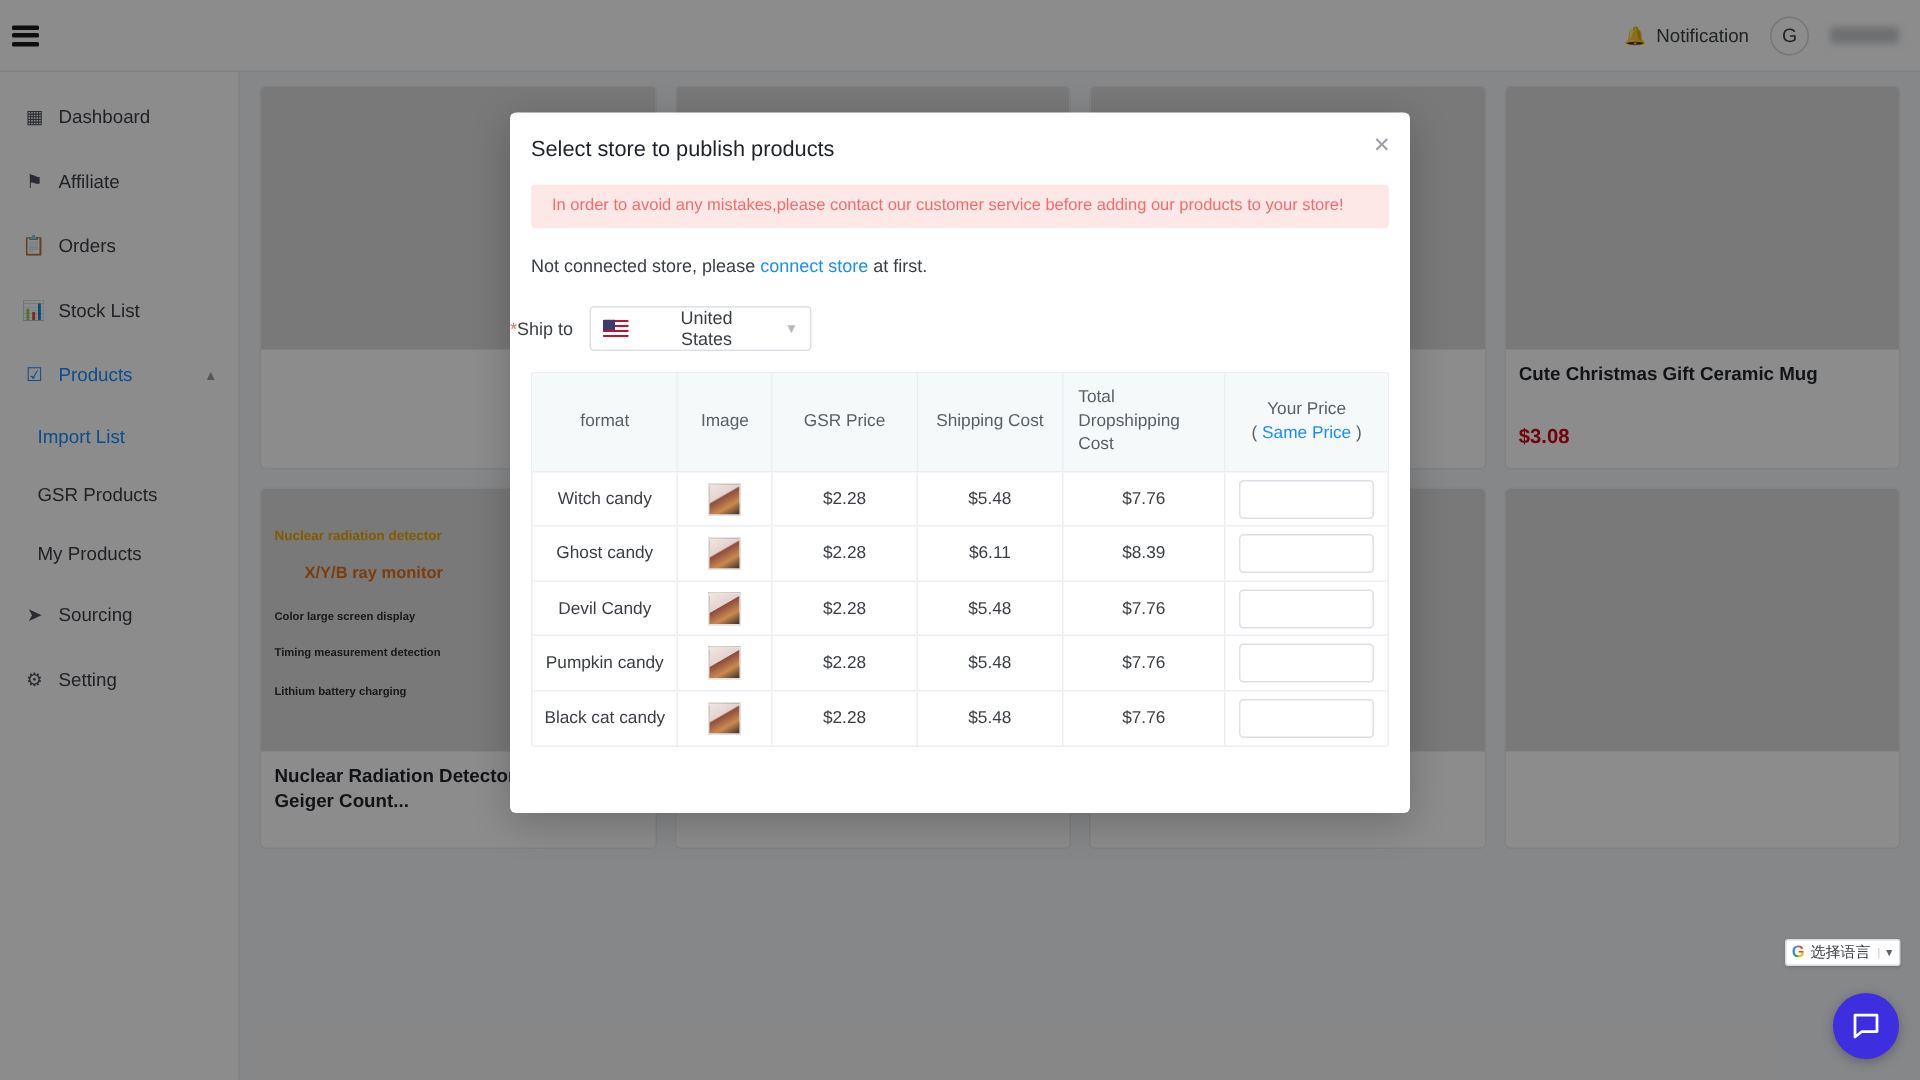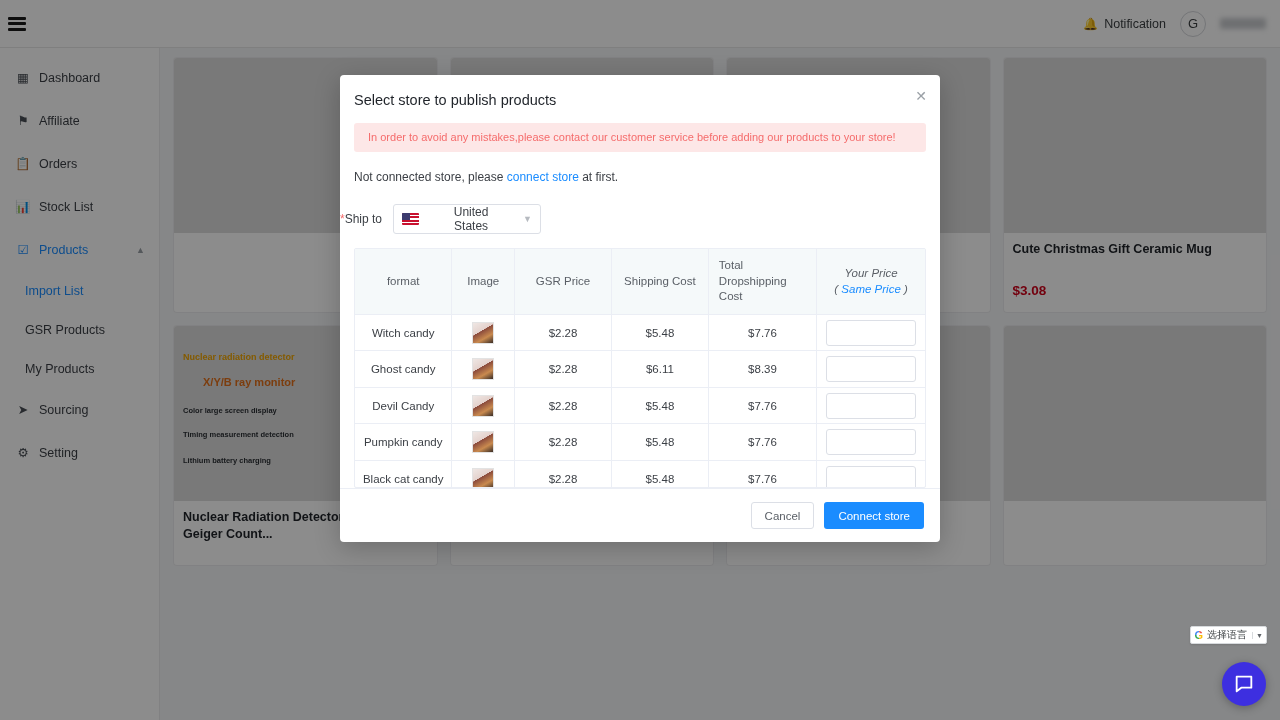--- a/index.html
+++ b/index.html
@@ -110,21 +110,21 @@
   .ship-sel .cd { margin-left:auto; font-size:9px; color:#b6bac0; }
 
   
   .tbl-wrap { margin:14px 14px 0; border:1px solid #ebeef5; border-radius:2px; overflow:hidden; }
   table { width:100%; border-collapse:collapse; }
   th {
     background:#f5f9fa; font-size:11.5px; font-weight:normal; color:#5a5f66;
     padding:9px 6px; text-align:center; border-right:1px solid #ebeef5;
     vertical-align:middle; line-height:1.35;
   }
-  th:last-child { border-right:none;font-style:italic; }
+  th:last-child { border-right:none; }
   th .sp { color:#1a8cff; cursor:pointer; }
   td {
     font-size:11.5px; color:#3b3f45; text-align:center;
     padding:0 6px; height:36.5px; border-top:1px solid #ebeef5; border-right:1px solid #ebeef5;
   }
   td:last-child { border-right:none; }
   .thumb { width:22px; height:22px; border:1px solid #e3e3e3; display:inline-block; vertical-align:middle;
     background:linear-gradient(150deg,#efe7e4 0%,#e4d2cd 40%,#8a4a3c 41%,#c98a4f 70%,#3a2d26 100%); }
   .pinput { width:90px; height:26px; border:1px solid #dcdfe6; border-radius:3px; background:#fff; }
 
@@ -370,24 +370,20 @@
           <td><span class="thumb"></span></td>
           <td>$2.28</td>
           <td>$5.48</td>
           <td>$7.76</td>
           <td><input class="pinput" value="" style=""></td>
         </tr>
       </tbody>
     </table>
   </div>
 
-  <div class="m-foot">
-    <button class="btn btn-cancel">Cancel</button>
-    <button class="btn btn-primary">Connect store</button>
-  </div>
 </div>
 
 <div class="gt">
   <span class="g">G</span>
   <span class="lab">选择语言</span>
   <span class="arw">▼</span>
 </div>
 
 <div class="chat">
   <svg width="22" height="22" viewBox="0 0 24 24">

